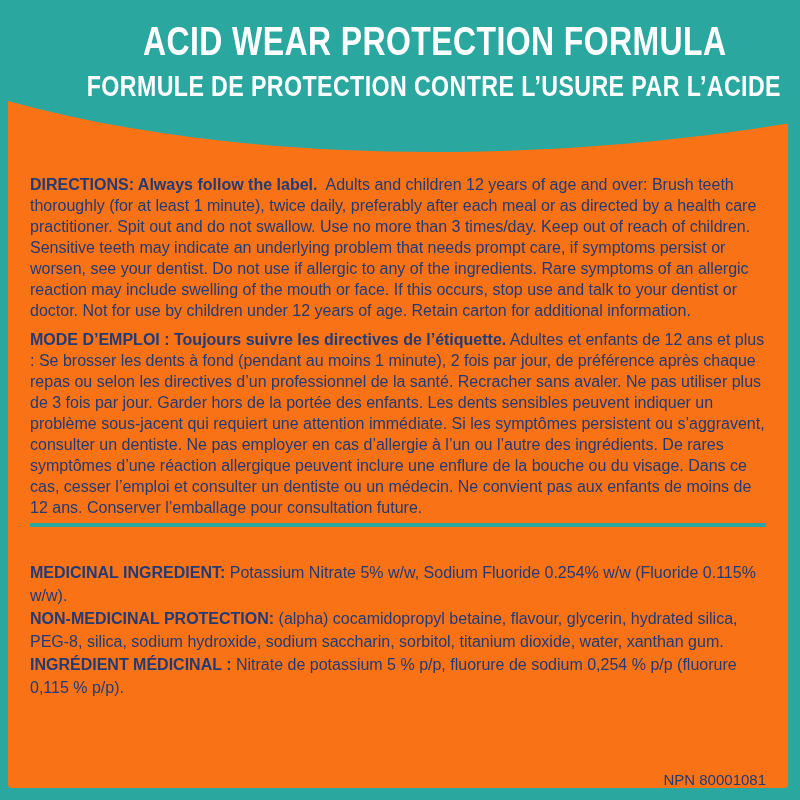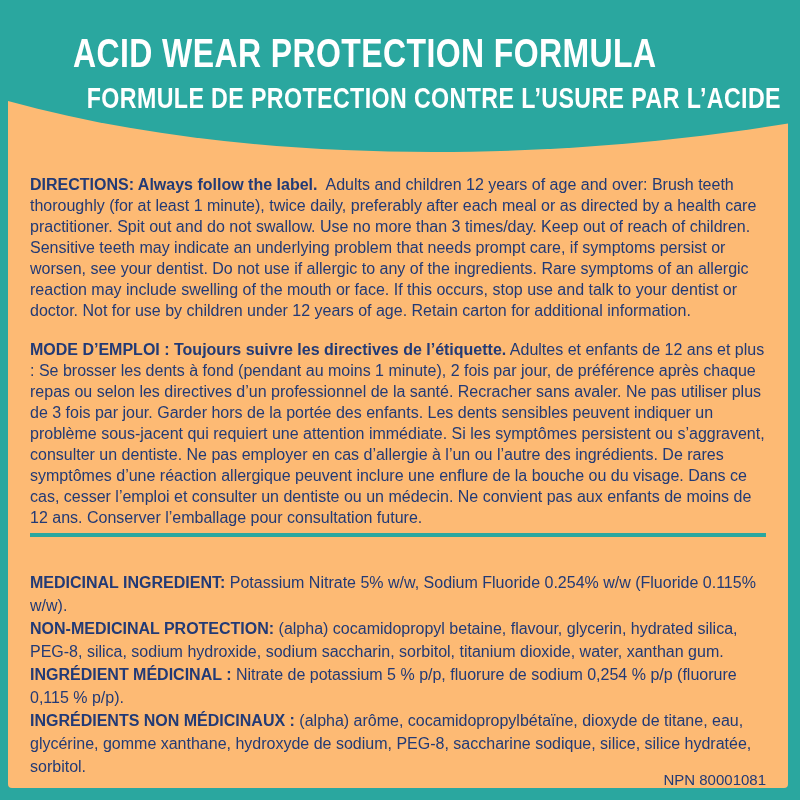--- a/index.html
+++ b/index.html
@@ -2,39 +2,39 @@
 <html><head>
 <meta charset="utf-8">
 <style>
   html, body { margin:0; padding:0; }
   body {
     width:800px; height:800px; position:relative; overflow:hidden;
     background:#2aa79f;
     font-family:"Liberation Sans","DejaVu Sans",sans-serif;
   }
   
-  .band { position:absolute; top:12px; left:0; right:0; text-align:left; color:#ffffff; z-index:2; }
+  .band { position:absolute; top:0; left:0; right:0; text-align:right; color:#ffffff; z-index:2; }
   .title-en { margin-top:21px; font-size:40px; font-weight:bold; line-height:1; }
   .title-fr { margin-top:11px; font-size:29px; font-weight:bold; line-height:1; }
   .title-en > span, .title-fr > span {
     display:inline-block; transform:scaleX(0.80); transform-origin:50% 50%;
     white-space:nowrap; letter-spacing:0.5px;
   }
   
   .panel {
     position:absolute; left:8px; right:12px; top:98px; bottom:12px;
-    background:#fdba74; border-radius:3px 3px 4px 4px;
+    background:#f97316; border-radius:3px 3px 4px 4px;
   }
   .curve { position:absolute; top:-1px; left:0; width:100%; height:63px; display:block; }
   .content {
     position:relative; padding:76px 22px 0 22px;
     color:#223a76; font-size:16px; text-align:left;
   }
   .para { margin:0; line-height:21px; }
-  .para-fr { margin-top:18px; }
+  .para-fr { margin-top:8px; }
   .divider { height:4px; background:#2aa79f; margin-top:5px; }
   .ing { margin:0; line-height:23px; }
   .ing-med-en { margin-top:34px; }
   .ing-med-fr { }
   .npn {
     position:absolute; right:22px; bottom:0;
     font-size:15px; color:#223a76;
   }
   strong { font-weight:bold; }
 </style>
@@ -64,20 +64,19 @@
       <p class="para para-fr"><strong>MODE D’EMPLOI : Toujours suivre les directives de l’étiquette.</strong><span> Adultes et enfants de 12 ans et plus : Se brosser les dents à fond (pendant au moins 1 minute), 2 fois par jour, de préférence après chaque repas ou selon les directives d’un professionnel de la santé. Recracher sans avaler. Ne pas utiliser plus de 3 fois par jour. Garder hors de la portée des enfants. Les dents sensibles peuvent indiquer un problème sous-jacent qui requiert une attention immédiate. Si les symptômes persistent ou s’aggravent, consulter un dentiste. Ne pas employer en cas d’allergie à l’un ou l’autre des ingrédients. De rares symptômes d’une réaction allergique peuvent inclure une enflure de la bouche ou du visage. Dans ce cas, cesser l’emploi et consulter un dentiste ou un médecin. Ne convient pas aux enfants de moins de 12 ans. Conserver l’emballage pour consultation future.</span></p>
 
       <div class="divider"></div>
 
       <p class="ing ing-med-en"><strong>MEDICINAL INGREDIENT:</strong><span> Potassium Nitrate 5% w/w, Sodium Fluoride 0.254% w/w (Fluoride 0.115% w/w).</span></p>
 
       <p class="ing"><strong>NON-MEDICINAL PROTECTION:</strong><span> (alpha) cocamidopropyl betaine, flavour, glycerin, hydrated silica, PEG-8, silica, sodium hydroxide, sodium saccharin, sorbitol, titanium dioxide, water, xanthan gum.</span></p>
 
       <p class="ing ing-med-fr"><strong>INGRÉDIENT MÉDICINAL :</strong><span> Nitrate de potassium 5 % p/p, fluorure de sodium 0,254 % p/p (fluorure 0,115 % p/p).</span></p>
 
-      <p class="ing"><strong>INGRÉDIENTS NON MÉDICINAUX :</strong><span> (alpha) arôme, cocamidopropylbétaïne, dioxyde de titane, eau, glycérine, gomme xanthane, hydroxyde de sodium, PEG-8, saccharine sodique, silice, silice hydratée, sorbitol.</span></p>
 
     </div>
 
     <div class="npn">NPN 80001081</div>
   </div>
 
 </div>
 
 </body></html>

